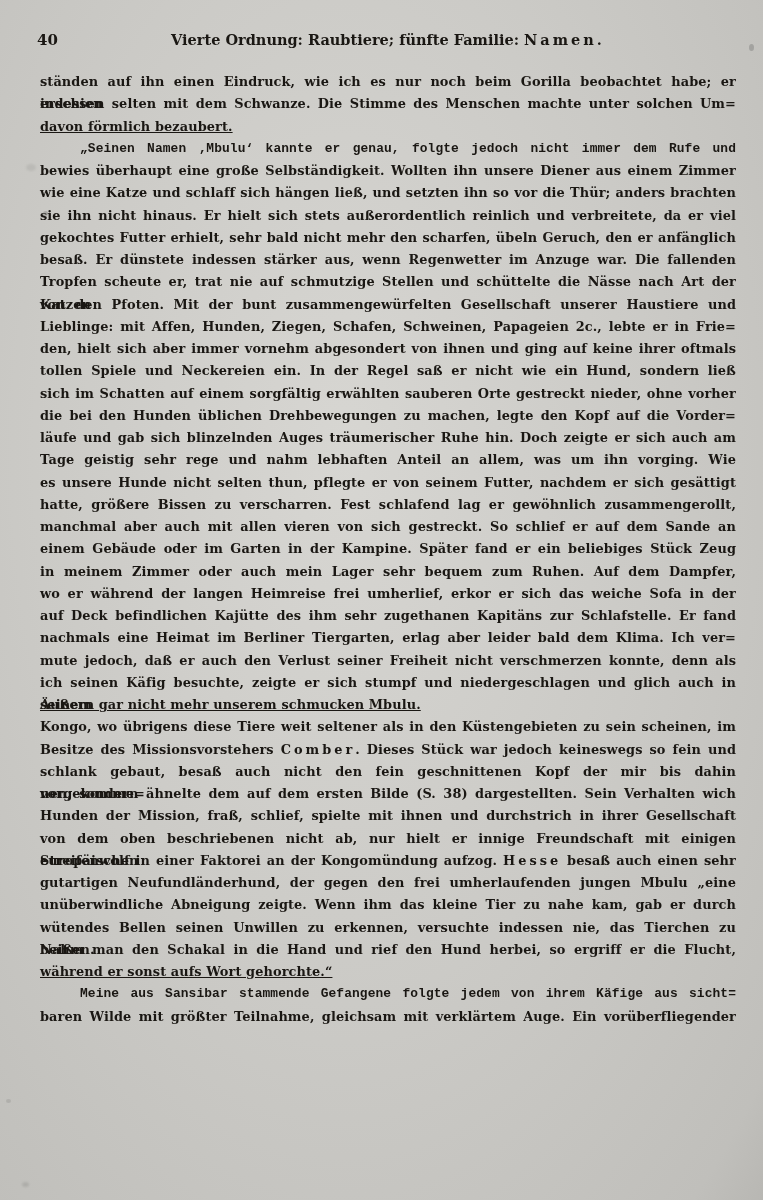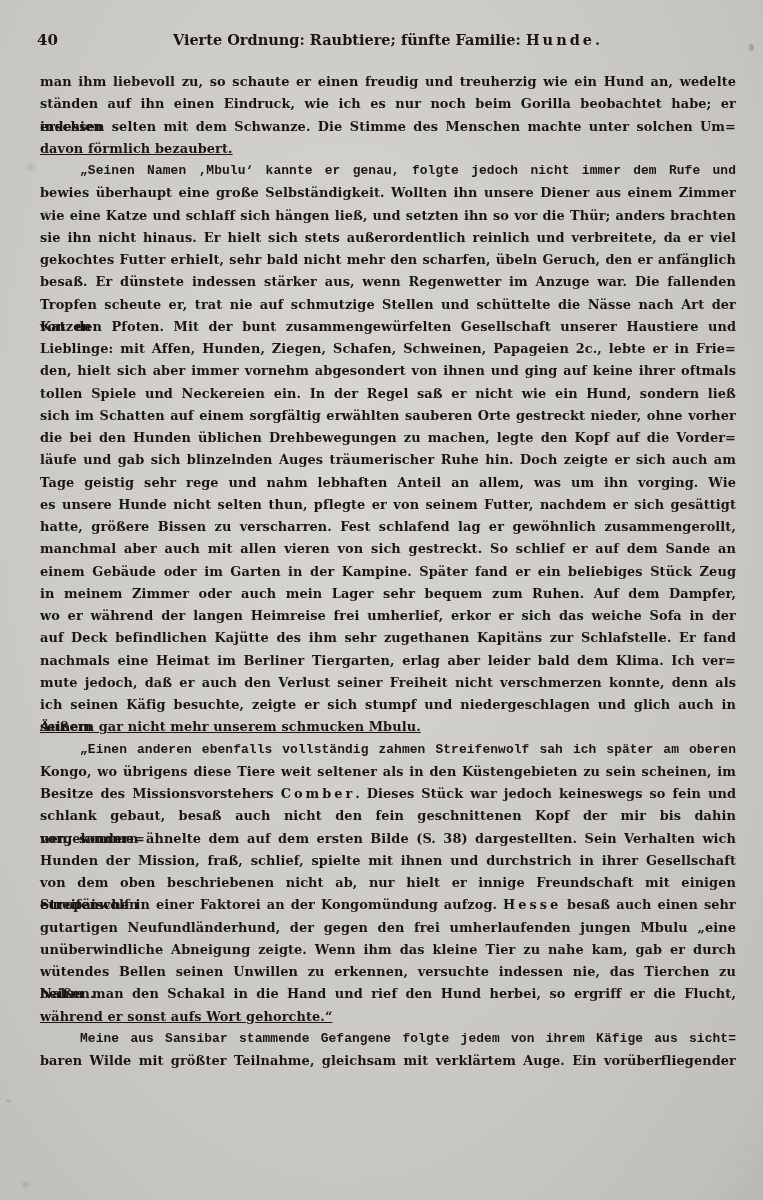--- a/index.html
+++ b/index.html
@@ -66,25 +66,24 @@
   .speck.s4 { left: 22px;  top: 1182px; width: 7px; height: 5px; opacity: .28; filter: blur(1px); }
   .speck.s5 { left: 6px;   top: 1099px; width: 5px; height: 4px; opacity: .25; }
 </style>
 </head>
 <body>
 
 <div class="page">
 
   <div class="page-number">40</div>
 
-  <div class="running-header"><span>Vierte Ordnung: Raubtiere; fünfte Familie: </span><span class="sperr">Hunde.</span></div>
+  <div class="running-header"><span>Vierte Ordnung: Raubtiere; fünfte Familie: </span><span class="sperr">Namen.</span></div>
 
   <div class="body-text">
       <div class="para">
-        <div class="line">man ihm liebevoll zu, so schaute er einen freudig und treuherzig wie ein Hund an, wedelte</div>
         <div class="line">ständen auf ihn einen Eindruck, wie ich es nur noch beim Gorilla beobachtet habe; er erschien</div>
         <div class="line">indessen selten mit dem Schwanze.  Die Stimme des Menschen machte unter solchen Um=</div>
         <div class="line endline">davon förmlich bezaubert.</div>
       </div>
       <div class="para">
         <div class="line indent">„Seinen Namen ‚Mbulu‘ kannte er genau, folgte jedoch nicht immer dem Rufe und</div>
         <div class="line">bewies überhaupt eine große Selbständigkeit.  Wollten ihn unsere Diener aus einem Zimmer</div>
         <div class="line">wie eine Katze und schlaff sich hängen ließ, und setzten ihn so vor die Thür; anders brachten</div>
         <div class="line">sie ihn nicht hinaus.  Er hielt sich stets außerordentlich reinlich und verbreitete, da er viel</div>
         <div class="line">gekochtes Futter erhielt, sehr bald nicht mehr den scharfen, übeln Geruch, den er anfänglich</div>
@@ -104,21 +103,20 @@
         <div class="line">einem Gebäude oder im Garten in der Kampine.  Später fand er ein beliebiges Stück Zeug</div>
         <div class="line">in meinem Zimmer oder auch mein Lager sehr bequem zum Ruhen.  Auf dem Dampfer,</div>
         <div class="line">wo er während der langen Heimreise frei umherlief, erkor er sich das weiche Sofa in der</div>
         <div class="line">auf Deck befindlichen Kajütte des ihm sehr zugethanen Kapitäns zur Schlafstelle.  Er fand</div>
         <div class="line">nachmals eine Heimat im Berliner Tiergarten, erlag aber leider bald dem Klima.  Ich ver=</div>
         <div class="line">mute jedoch, daß er auch den Verlust seiner Freiheit nicht verschmerzen konnte, denn als</div>
         <div class="line">ich seinen Käfig besuchte, zeigte er sich stumpf und niedergeschlagen und glich auch in seinem</div>
         <div class="line endline">Äußern gar nicht mehr unserem schmucken Mbulu.</div>
       </div>
       <div class="para">
-        <div class="line indent">„Einen anderen ebenfalls vollständig zahmen Streifenwolf sah ich später am oberen</div>
         <div class="line">Kongo, wo übrigens diese Tiere weit seltener als in den Küstengebieten zu sein scheinen, im</div>
         <div class="line">Besitze des Missionsvorstehers <span class="sperr">Comber</span>.  Dieses Stück war jedoch keineswegs so fein und</div>
         <div class="line">schlank gebaut, besaß auch nicht den fein geschnittenen Kopf der mir bis dahin vorgekomme=</div>
         <div class="line">nen, sondern ähnelte dem auf dem ersten Bilde (S. 38) dargestellten.  Sein Verhalten wich</div>
         <div class="line">Hunden der Mission, fraß, schlief, spielte mit ihnen und durchstrich in ihrer Gesellschaft</div>
         <div class="line">von dem oben beschriebenen nicht ab, nur hielt er innige Freundschaft mit einigen europäischen</div>
         <div class="line">Streifenwolf in einer Faktorei an der Kongomündung aufzog.  <span class="sperr">Hesse</span> besaß auch einen sehr</div>
         <div class="line">gutartigen Neufundländerhund, der gegen den frei umherlaufenden jungen Mbulu „eine</div>
         <div class="line">unüberwindliche Abneigung zeigte.  Wenn ihm das kleine Tier zu nahe kam, gab er durch</div>
         <div class="line">wütendes Bellen seinen Unwillen zu erkennen, versuchte indessen nie, das Tierchen zu beißen.</div>

